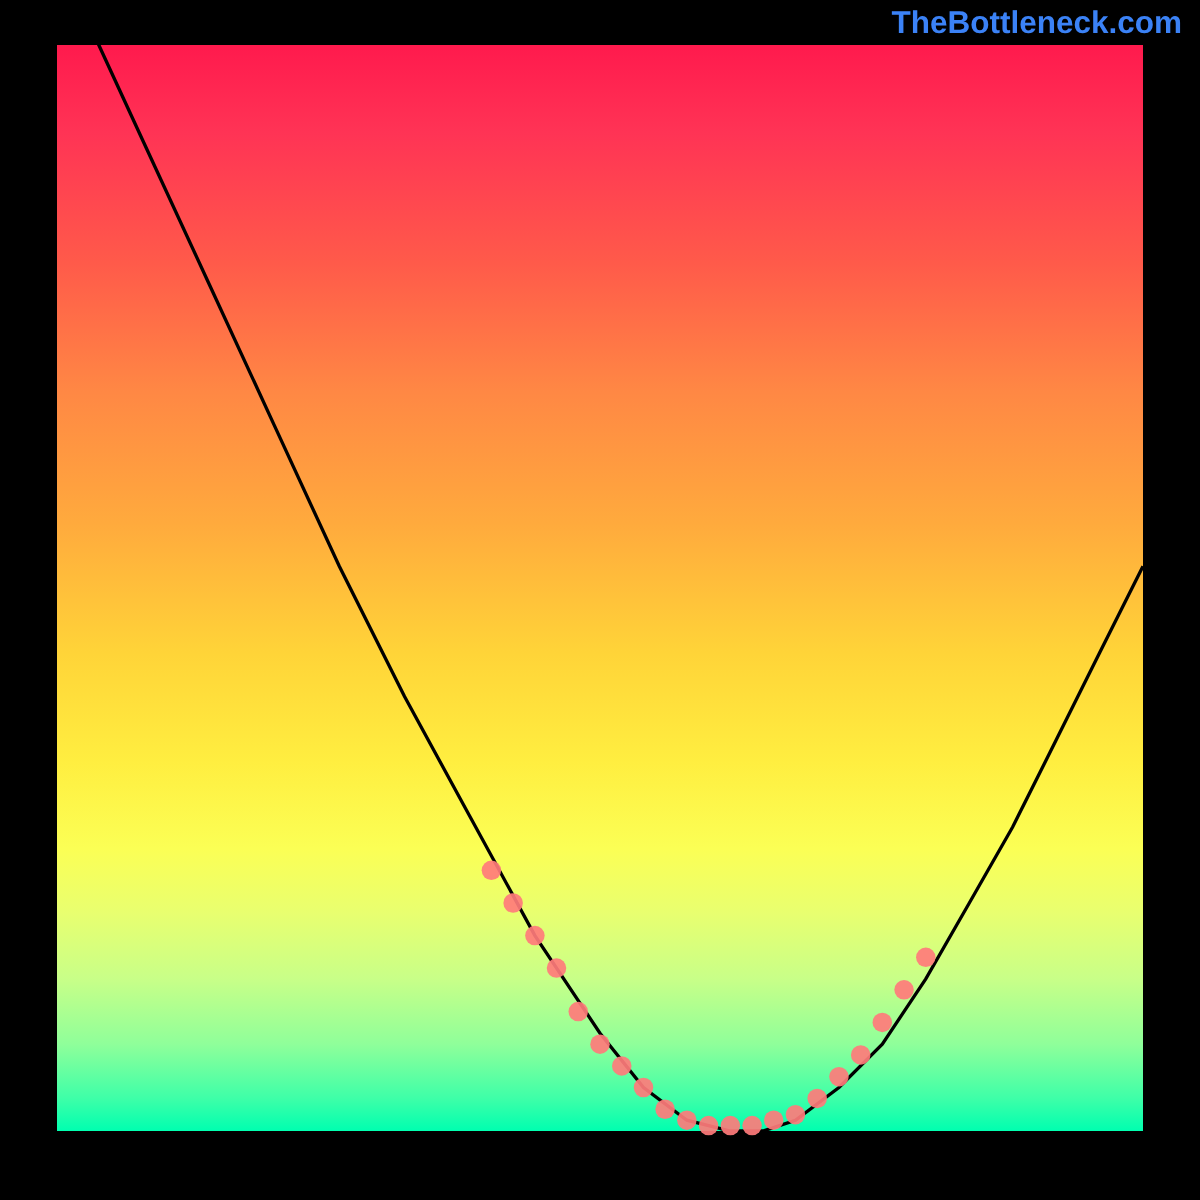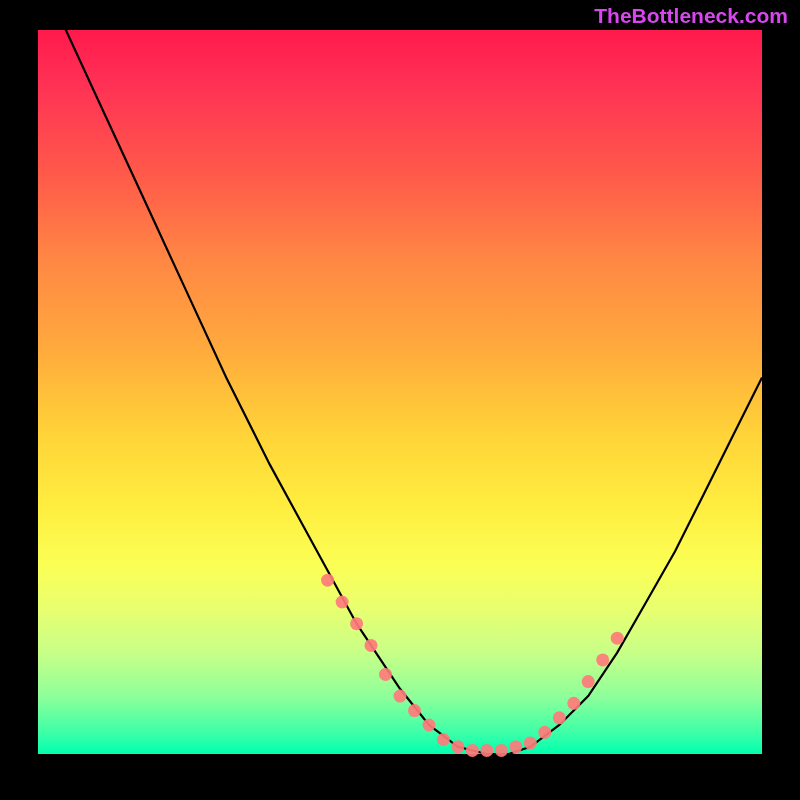--- a/index.html
+++ b/index.html
@@ -8,21 +8,21 @@
     height: 800px;
     background: #000;
     position: relative;
     font-family: Arial, sans-serif;
     overflow: hidden;
   }
   .watermark {
     position: absolute;
     top: 4px;
     right: 12px;
-    color: #d946ef;
+    color: #3b82f6;
     font-size: 21px;
     font-weight: bold;
     z-index: 10;
   }
   .plot-area {
     position: absolute;
     left: 38px;
     top: 30px;
     width: 724px;
     height: 724px;

